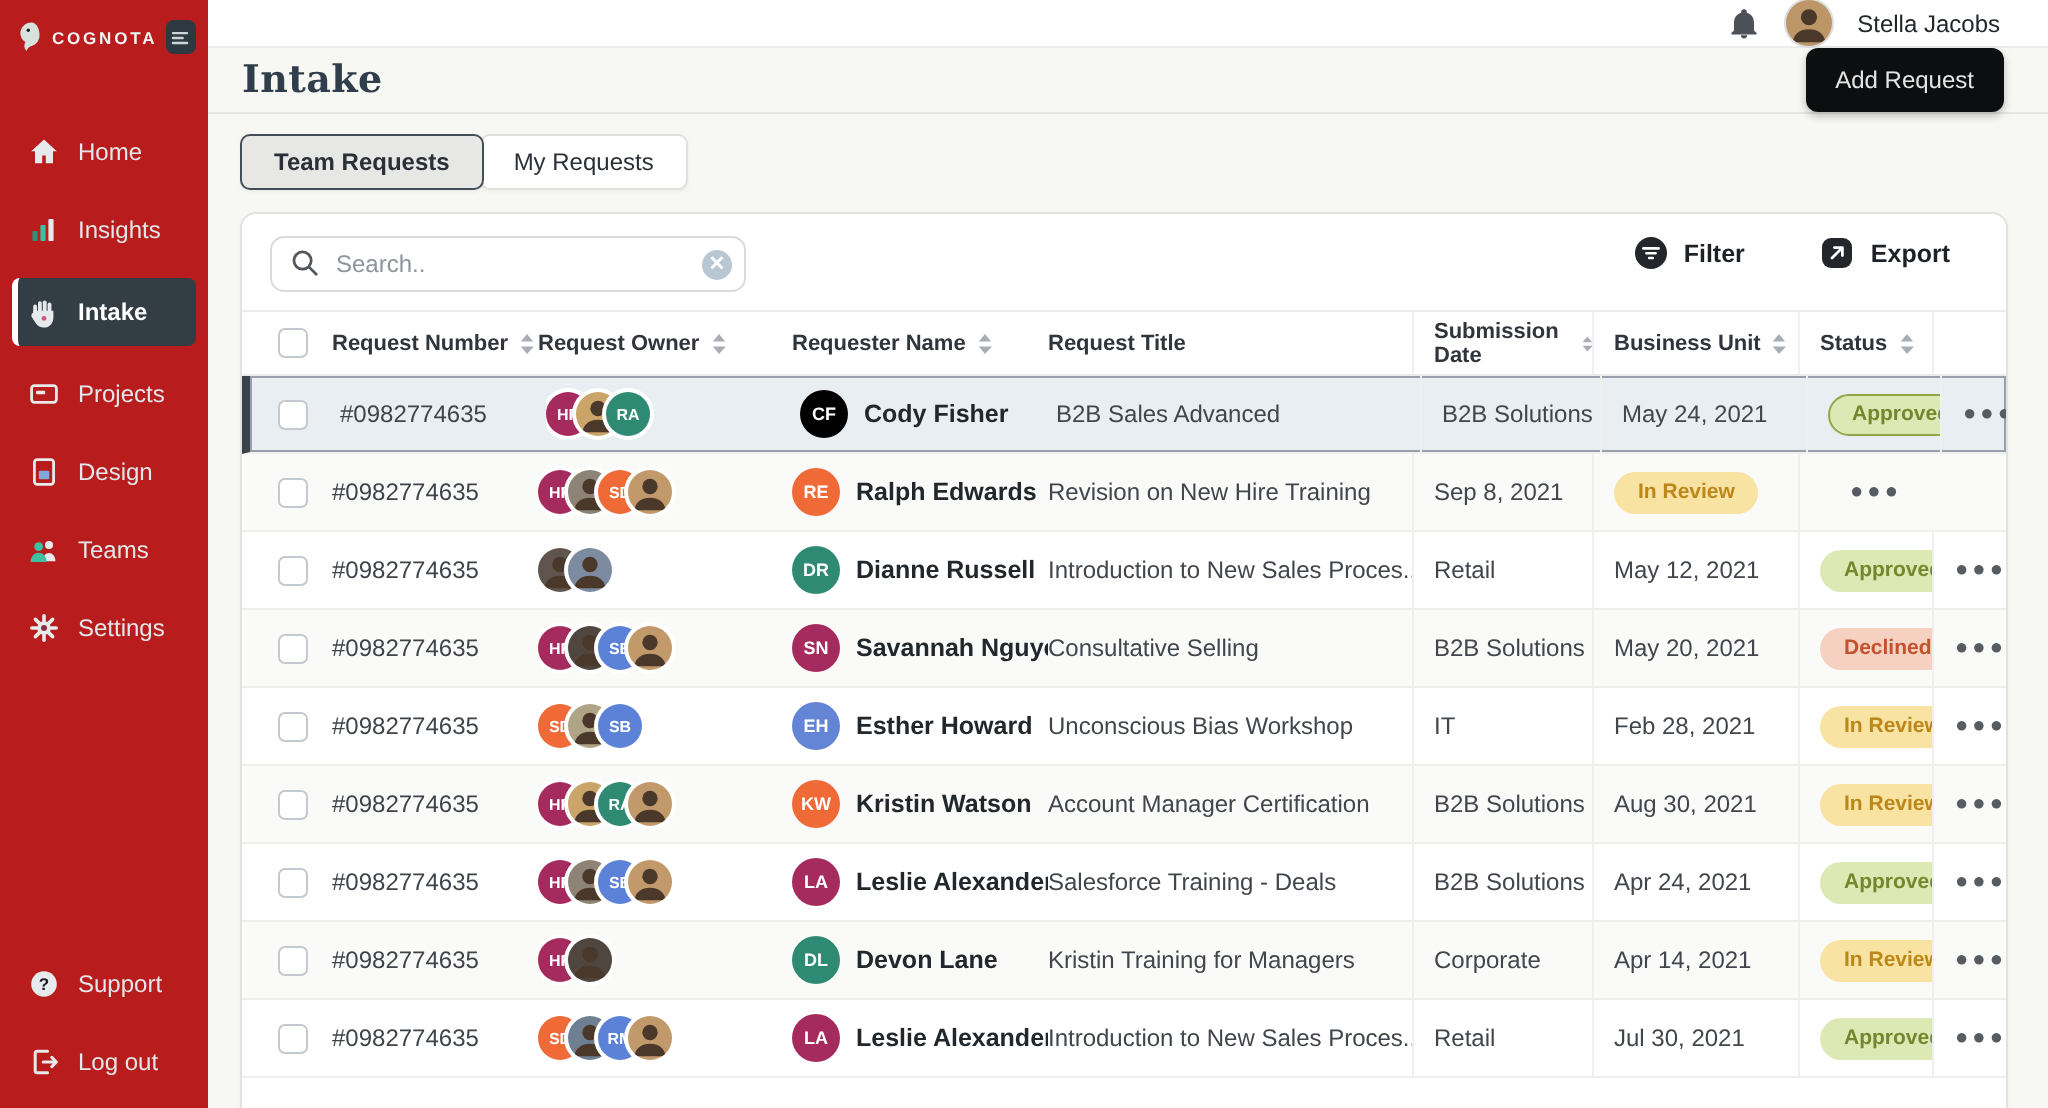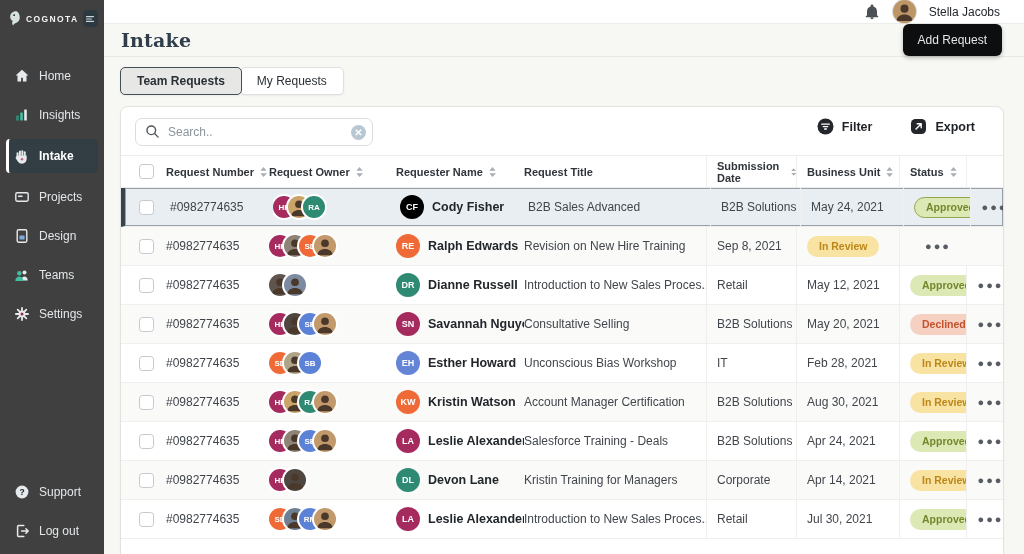--- a/index.html
+++ b/index.html
@@ -2,21 +2,21 @@
 <html><head>
 <meta charset="utf-8">
 <style>
   * { box-sizing: border-box; margin: 0; padding: 0; }
   html,body { width:1024px; height:554px; overflow:hidden; }
   body { font-family:"Liberation Sans", sans-serif; background:#f7f7f4; position:relative; }
 
   .app { display:flex; width:1024px; height:554px; }
 
   
-  .sidebar { width:104px; background:#404040; color:#e7eaec; display:flex; flex-direction:column; flex-shrink:0; }
+  .sidebar { width:104px; background:#b91c1c; color:#e7eaec; display:flex; flex-direction:column; flex-shrink:0; }
   .logo-row { display:flex; align-items:center; gap:4px; padding:10px 6px 8px 7px; }
   .logo-row .logo-icon { width:15px; height:17px; display:inline-flex; }
   .logo-row .app-name { font-size:8.5px; font-weight:bold; letter-spacing:1.4px; color:#f2f4f5; flex:1; }
   .collapse-btn { width:19px; height:17px; background:#2d3940; border:none; border-radius:4px; display:inline-flex; align-items:center; justify-content:center; cursor:pointer; }
   .side-nav { margin-top:26px; display:flex; flex-direction:column; gap:9px; }
   .side-item { display:flex; align-items:center; gap:9px; height:30px; margin:0 6px; padding-left:8px; border-radius:4px; cursor:pointer; }
   .side-item .icon { width:16px; height:16px; display:inline-flex; align-items:center; justify-content:center; flex-shrink:0; }
   .side-item .lbl { font-size:12px; color:#e3e7ea; }
   .side-item.active { background:#333d44; border-left:3px solid #ffffff; padding-left:5px; height:34px; }
   .side-item.active .lbl { color:#ffffff; font-weight:bold; }

